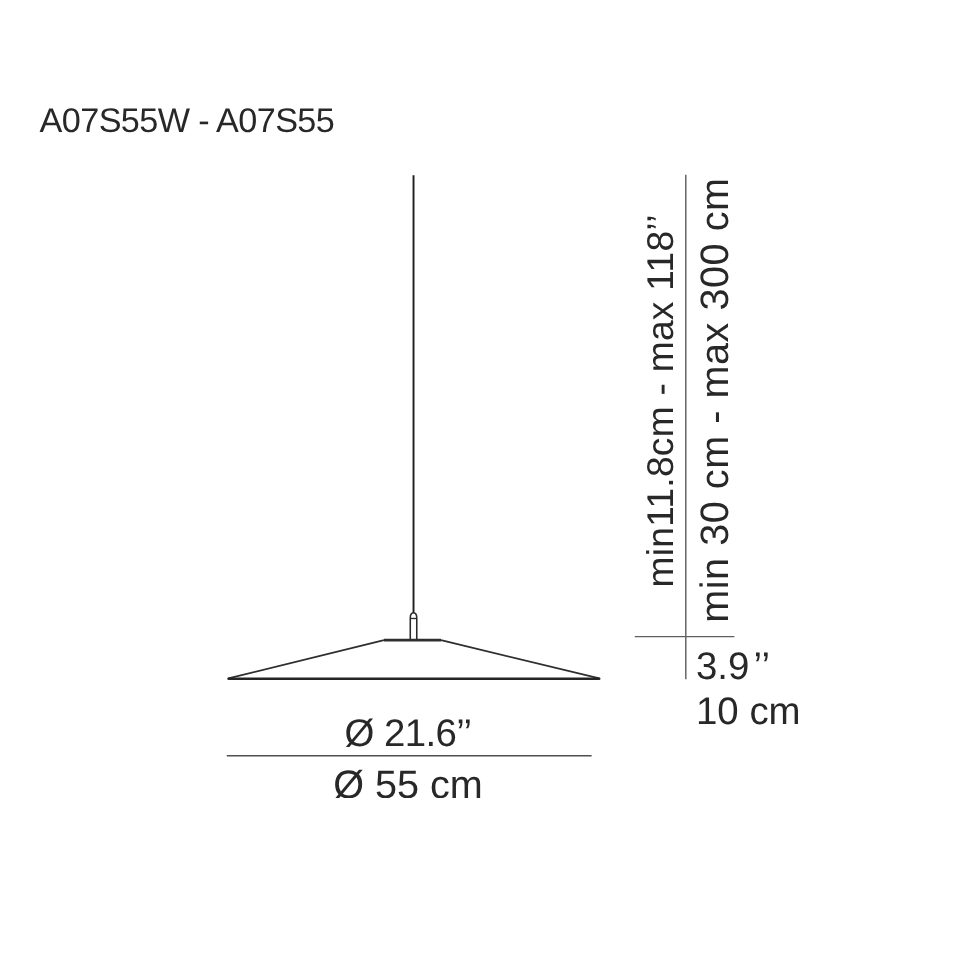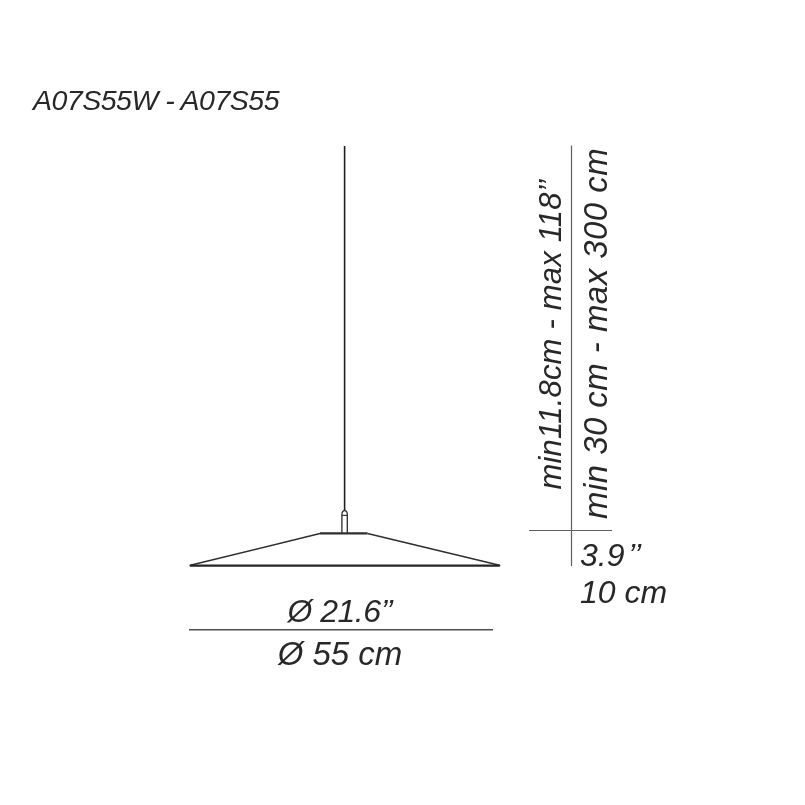--- a/index.html
+++ b/index.html
@@ -1,16 +1,16 @@
 <!DOCTYPE html>
 <html><head>
 <meta charset="utf-8">
 <style>
   html,body{margin:0;padding:0;background:#ffffff;}
-  #page{position:relative;width:805px;height:665px;background:#ffffff;overflow:hidden;font-style:italic;}
+  #page{position:relative;width:805px;height:665px;background:#ffffff;overflow:hidden;}
   svg text{font-family:"Liberation Sans",sans-serif;fill:#282828;}
 </style>
 </head>
 <body>
 <div id="page">
 <svg width="805" height="805" viewBox="0 0 805 805" xmlns="http://www.w3.org/2000/svg">
 
   <text x="33" y="110" font-size="28.5" letter-spacing="-0.5">A07S55W - A07S55</text>
 
   <line x1="344.6" y1="146" x2="344.6" y2="511" stroke="#1f1f1f" stroke-width="1.6"></line>

